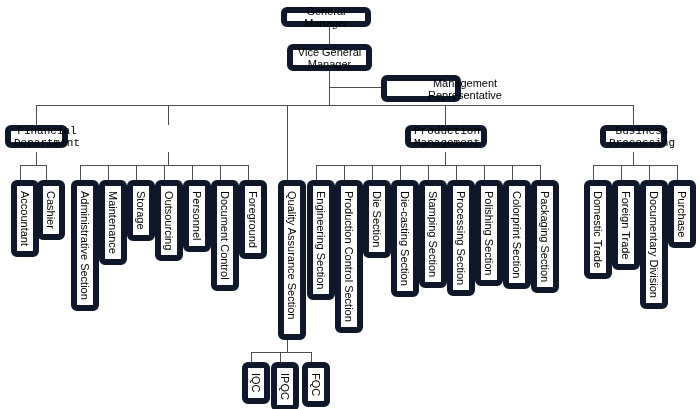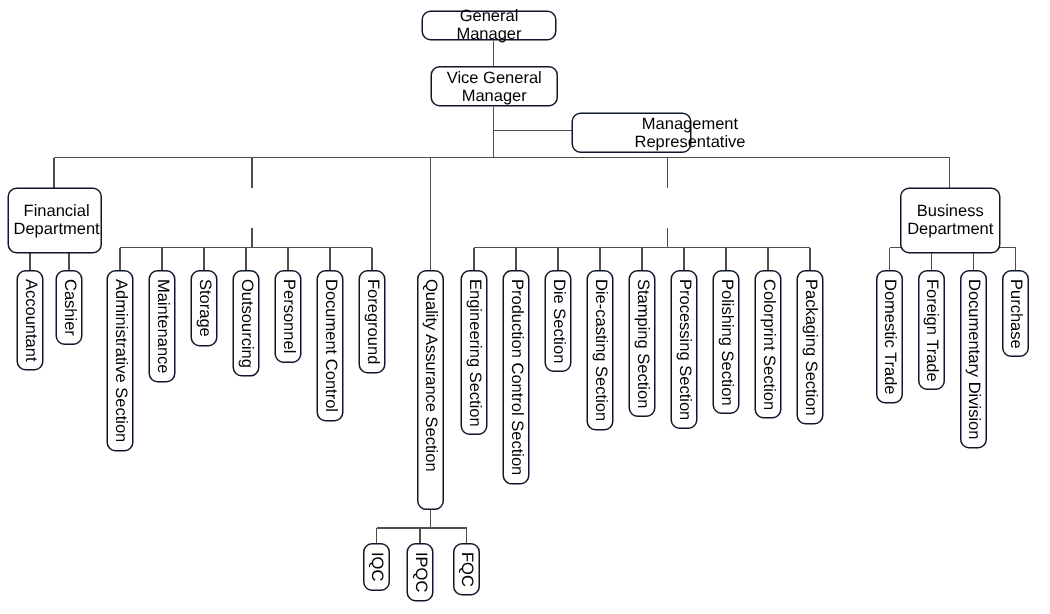--- a/index.html
+++ b/index.html
@@ -14,21 +14,21 @@
     overflow: hidden;
   }
   .lines {
     position: absolute;
     left: 0; top: 0;
     width: 700px; height: 409px;
   }
   .box {
     position: absolute;
     background: #ffffff;
-    border: 1px solid #0f172a;
+    border: 6px solid #0f172a;
     border-radius: 6px;
     font-size: 11px;
     line-height: 12px;
     color: #000;
   }
   .hbox {
     padding: 1px 3px;
     display: flex;
     align-items: center;
     text-align: center;
@@ -39,21 +39,21 @@
     text-orientation: sideways;
     line-height: 12px;
     padding: 5px 2px;
     white-space: nowrap;
   }
   
   .gm  { left: 281px; top: 7px;  width: 90px; height: 20px; }
   .vgm { left: 287px; top: 44px; width: 85px; height: 27px; }
   .mr  { left: 381px; top: 75px; width: 80px; height: 27px; padding-left: 41px; }
   
-  .dept { top: 125px; height: 44px; }
+  .dept { top: 125px; height: 23px; font-family: Liberation Mono, monospace; }
   .dept-fin  { left: 5px;   width: 63px; }
   .dept-mgmt { left: 135px; width: 68px; }
   .dept-prod { left: 405px; width: 82px; }
   .dept-biz  { left: 600px; width: 67px; }
   
   .row1 { top: 180px; }
   .qa   { left: 278px; top: 180px; height: 160px; }
   .qa-child { top: 362px; }
   
   .c-accountant { left: 11px; }
@@ -113,21 +113,22 @@
       M251 352 H311
       M251 352 V362 M280 352 V362 M311 352 V362
     "></path>
   </svg>
 
   <div class="box hbox center gm">General Manager</div>
   <div class="box hbox vgm">Vice General Manager</div>
   <div class="box hbox mr">Management Representative</div>
 
   <div class="box hbox dept dept-fin">Financial Department</div>
-  <div class="box hbox dept dept-biz">Business Department</div>
+  <div class="box hbox dept dept-prod">Production Management</div>
+  <div class="box hbox dept dept-biz">Business Processing</div>
 
   <div class="box vbox qa">Quality Assurance Section</div>
 
   <div class="box vbox row1 c-accountant">Accountant</div>
   <div class="box vbox row1 c-cashier">Cashier</div>
 
   <div class="box vbox row1 c-m0">Administrative Section</div>
   <div class="box vbox row1 c-m1">Maintenance</div>
   <div class="box vbox row1 c-m2">Storage</div>
   <div class="box vbox row1 c-m3">Outsourcing</div>

